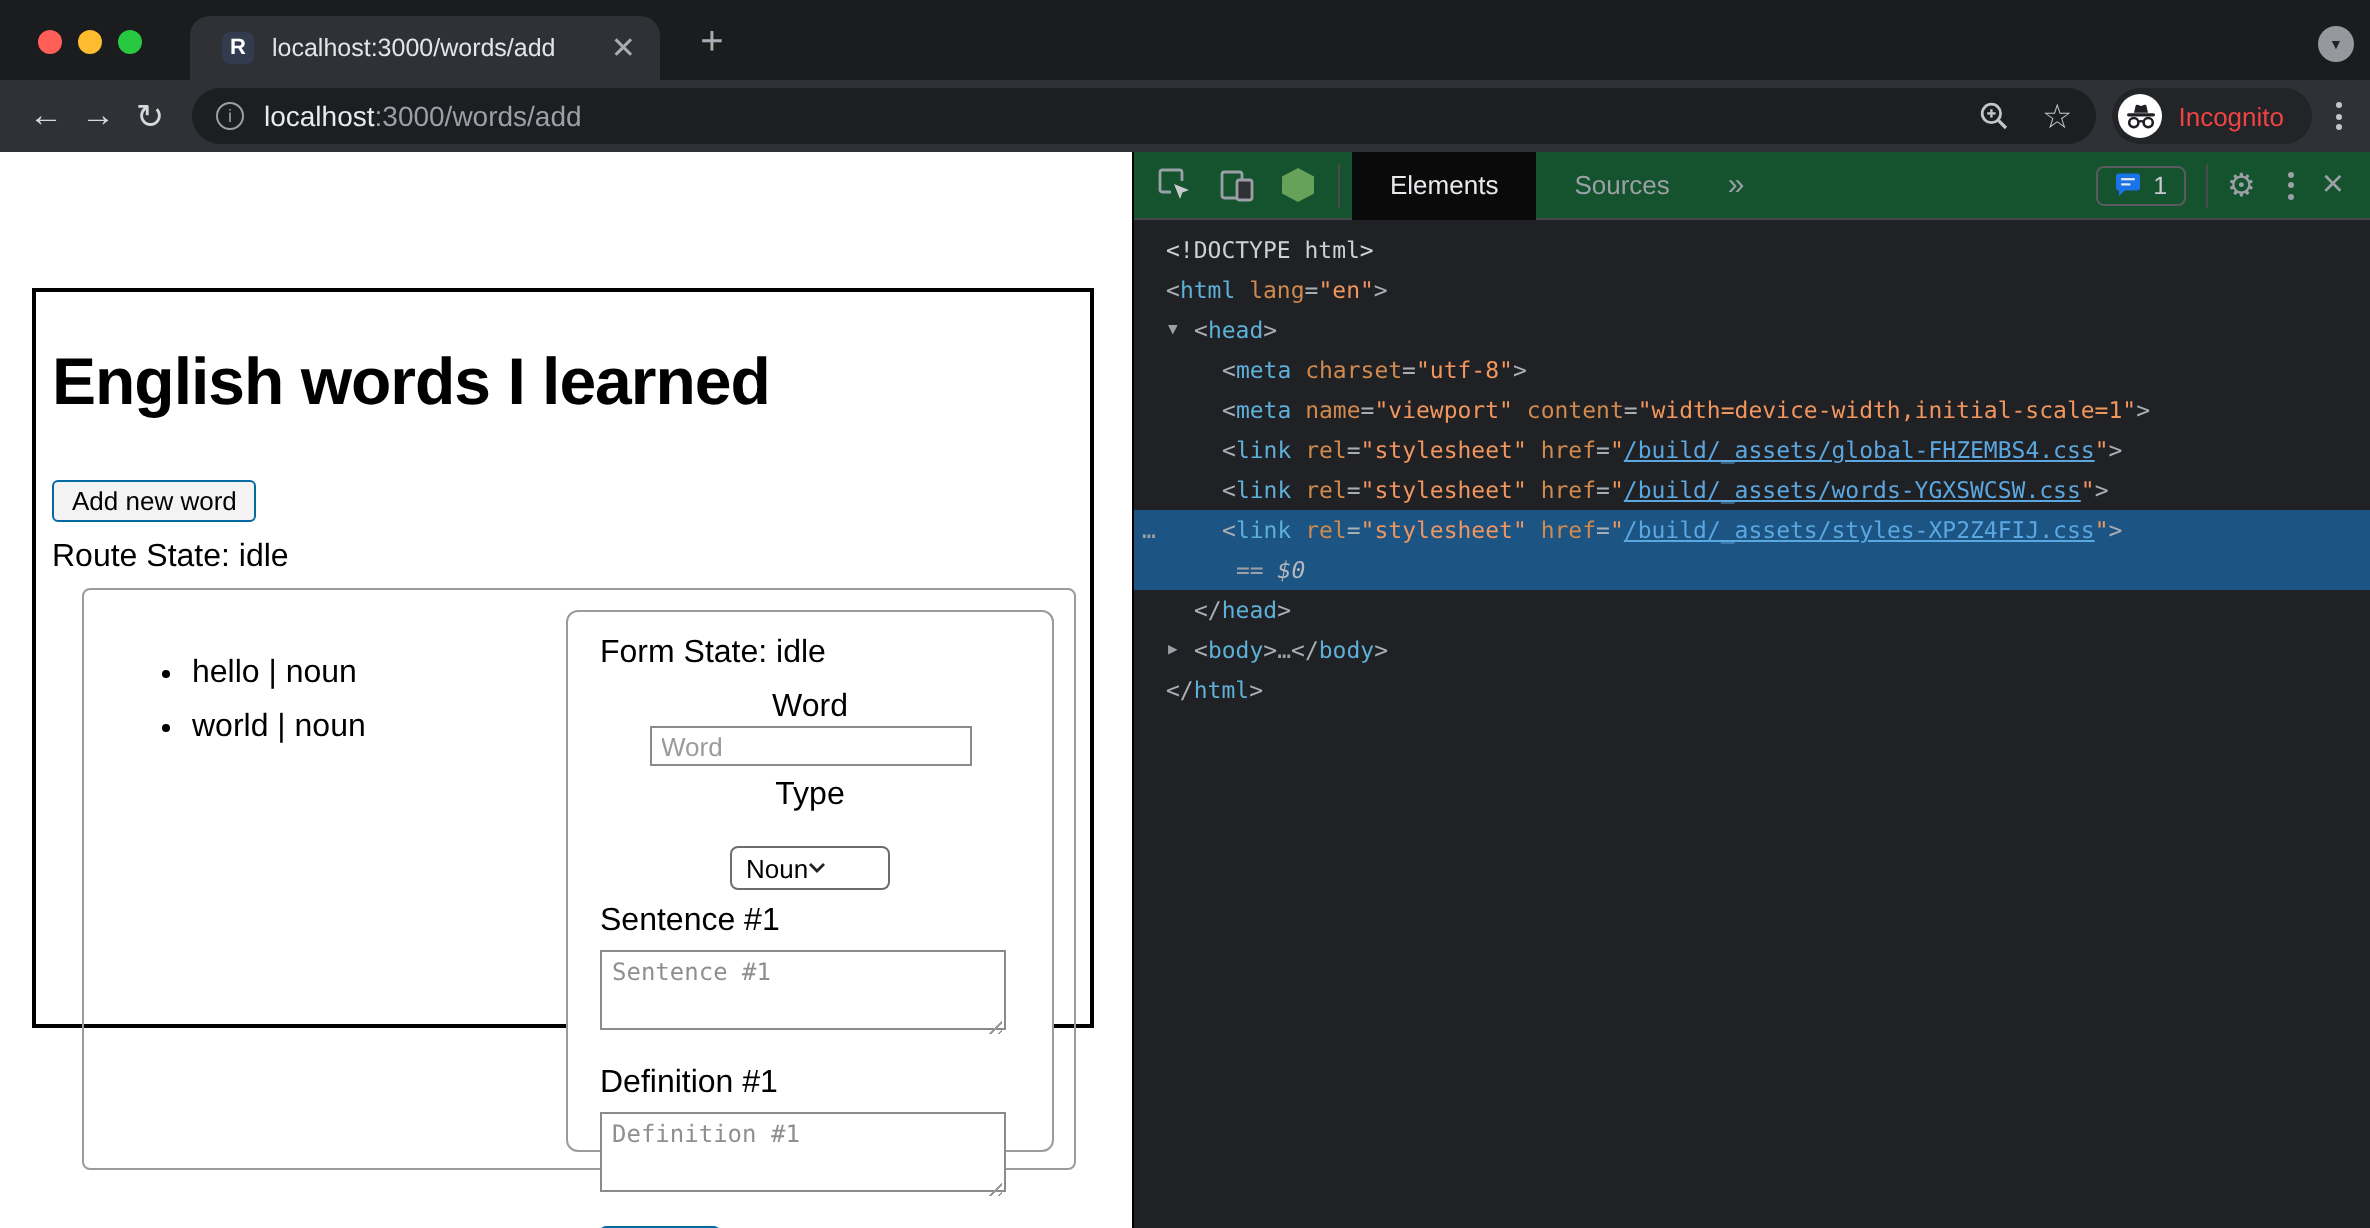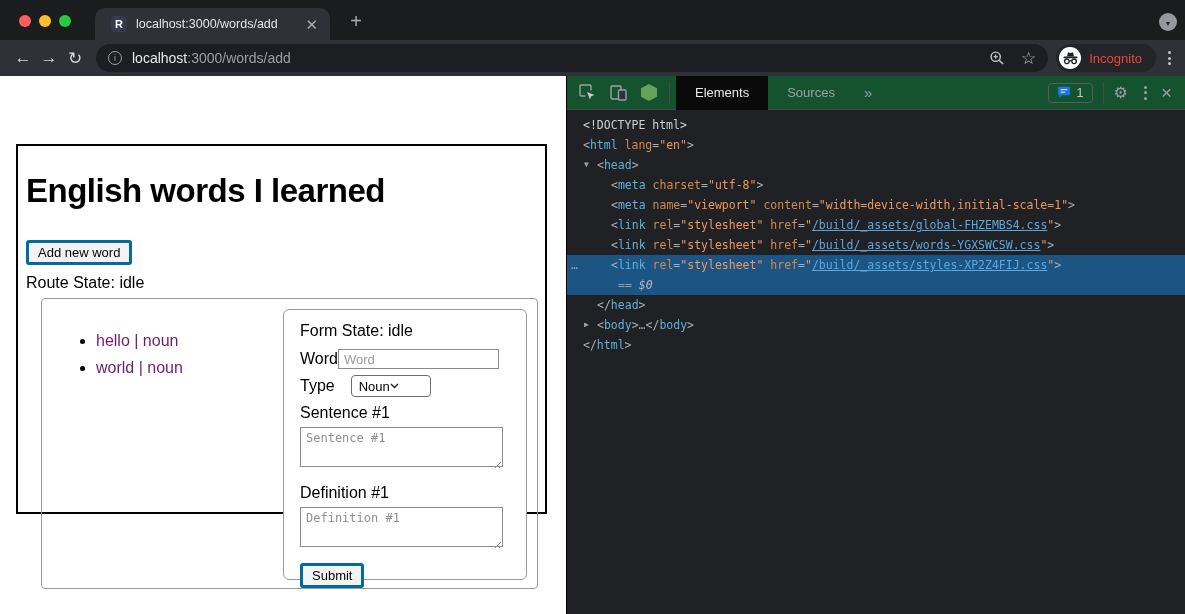--- a/index.html
+++ b/index.html
@@ -46,33 +46,33 @@
 
   
   .content { display:flex; height:538px; }
   .page { width:566px; background:#fff; position:relative; color:#000; }
   .devtools { flex:1; background:#202124; border-left:1px solid #000; display:flex; flex-direction:column; min-width:0; }
 
   
   .outer-box { position:absolute; left:16px; top:20px; width:531px; height:370px;
                border:2px solid #000; padding-left:8px;margin-top:48px; }
   .h1 { font-size:33px; font-weight:bold; margin-top:26px; letter-spacing:-0.5px; }
-  .btn { background:#f3f3f3; border:3px solid #0369a1; border-radius:3px; font-size:13px;
+  .btn { background:#f3f3f3; border:1px solid #0369a1; border-radius:3px; font-size:13px;
          padding:2px 9px; color:#000; font-family:"Liberation Sans",sans-serif; }
   .add-btn { margin-top:30px; }
   .route-state { font-size:16px; margin-top:9px; }
   .inner-panel { position:relative; margin-top:6px; margin-left:15px; width:497px; height:291px;
                  border:1px solid #9b9b9b; border-radius:4px; }
   .word-list { margin:28px 0 0 54px; }
   .word-list li { font-size:16px; line-height:27px; color:#000; }
-  .word-list a { color:#701a75; text-decoration:none; }
+  .word-list a { color:#000000; text-decoration:none; }
   .form-card { position:absolute; left:241px; top:10px; width:244px; height:271px;
                border:1px solid #9b9b9b; border-radius:6px; background:#fff; padding:12px 16px; }
   .form-state { font-size:16px; }
-  .frow { display:flex; align-items:center; }
+  .frow { display:flex; align-items:center;flex-direction:column; }
   .frow-word { margin-top:9px; }
   .frow-type { margin-top:6px;gap:16px; }
   .flabel { font-size:16px; }
   .txt-input { width:161px; height:20px; border:1px solid #8b8b8b; font-size:13px; padding:1px 5px;
                font-family:"Liberation Sans",sans-serif; color:#000; }
   .txt-input::placeholder { color:#9b9b9b; }
   .select { width:80px; height:22px; border:1px solid #6d6d6d; border-radius:4px; background:#fff;
             display:flex; align-items:center; padding:0 7px; font-size:13px; }
   .sel-chev svg { display:block; }
   .tlabel { font-size:16px; margin-top:7px; }

